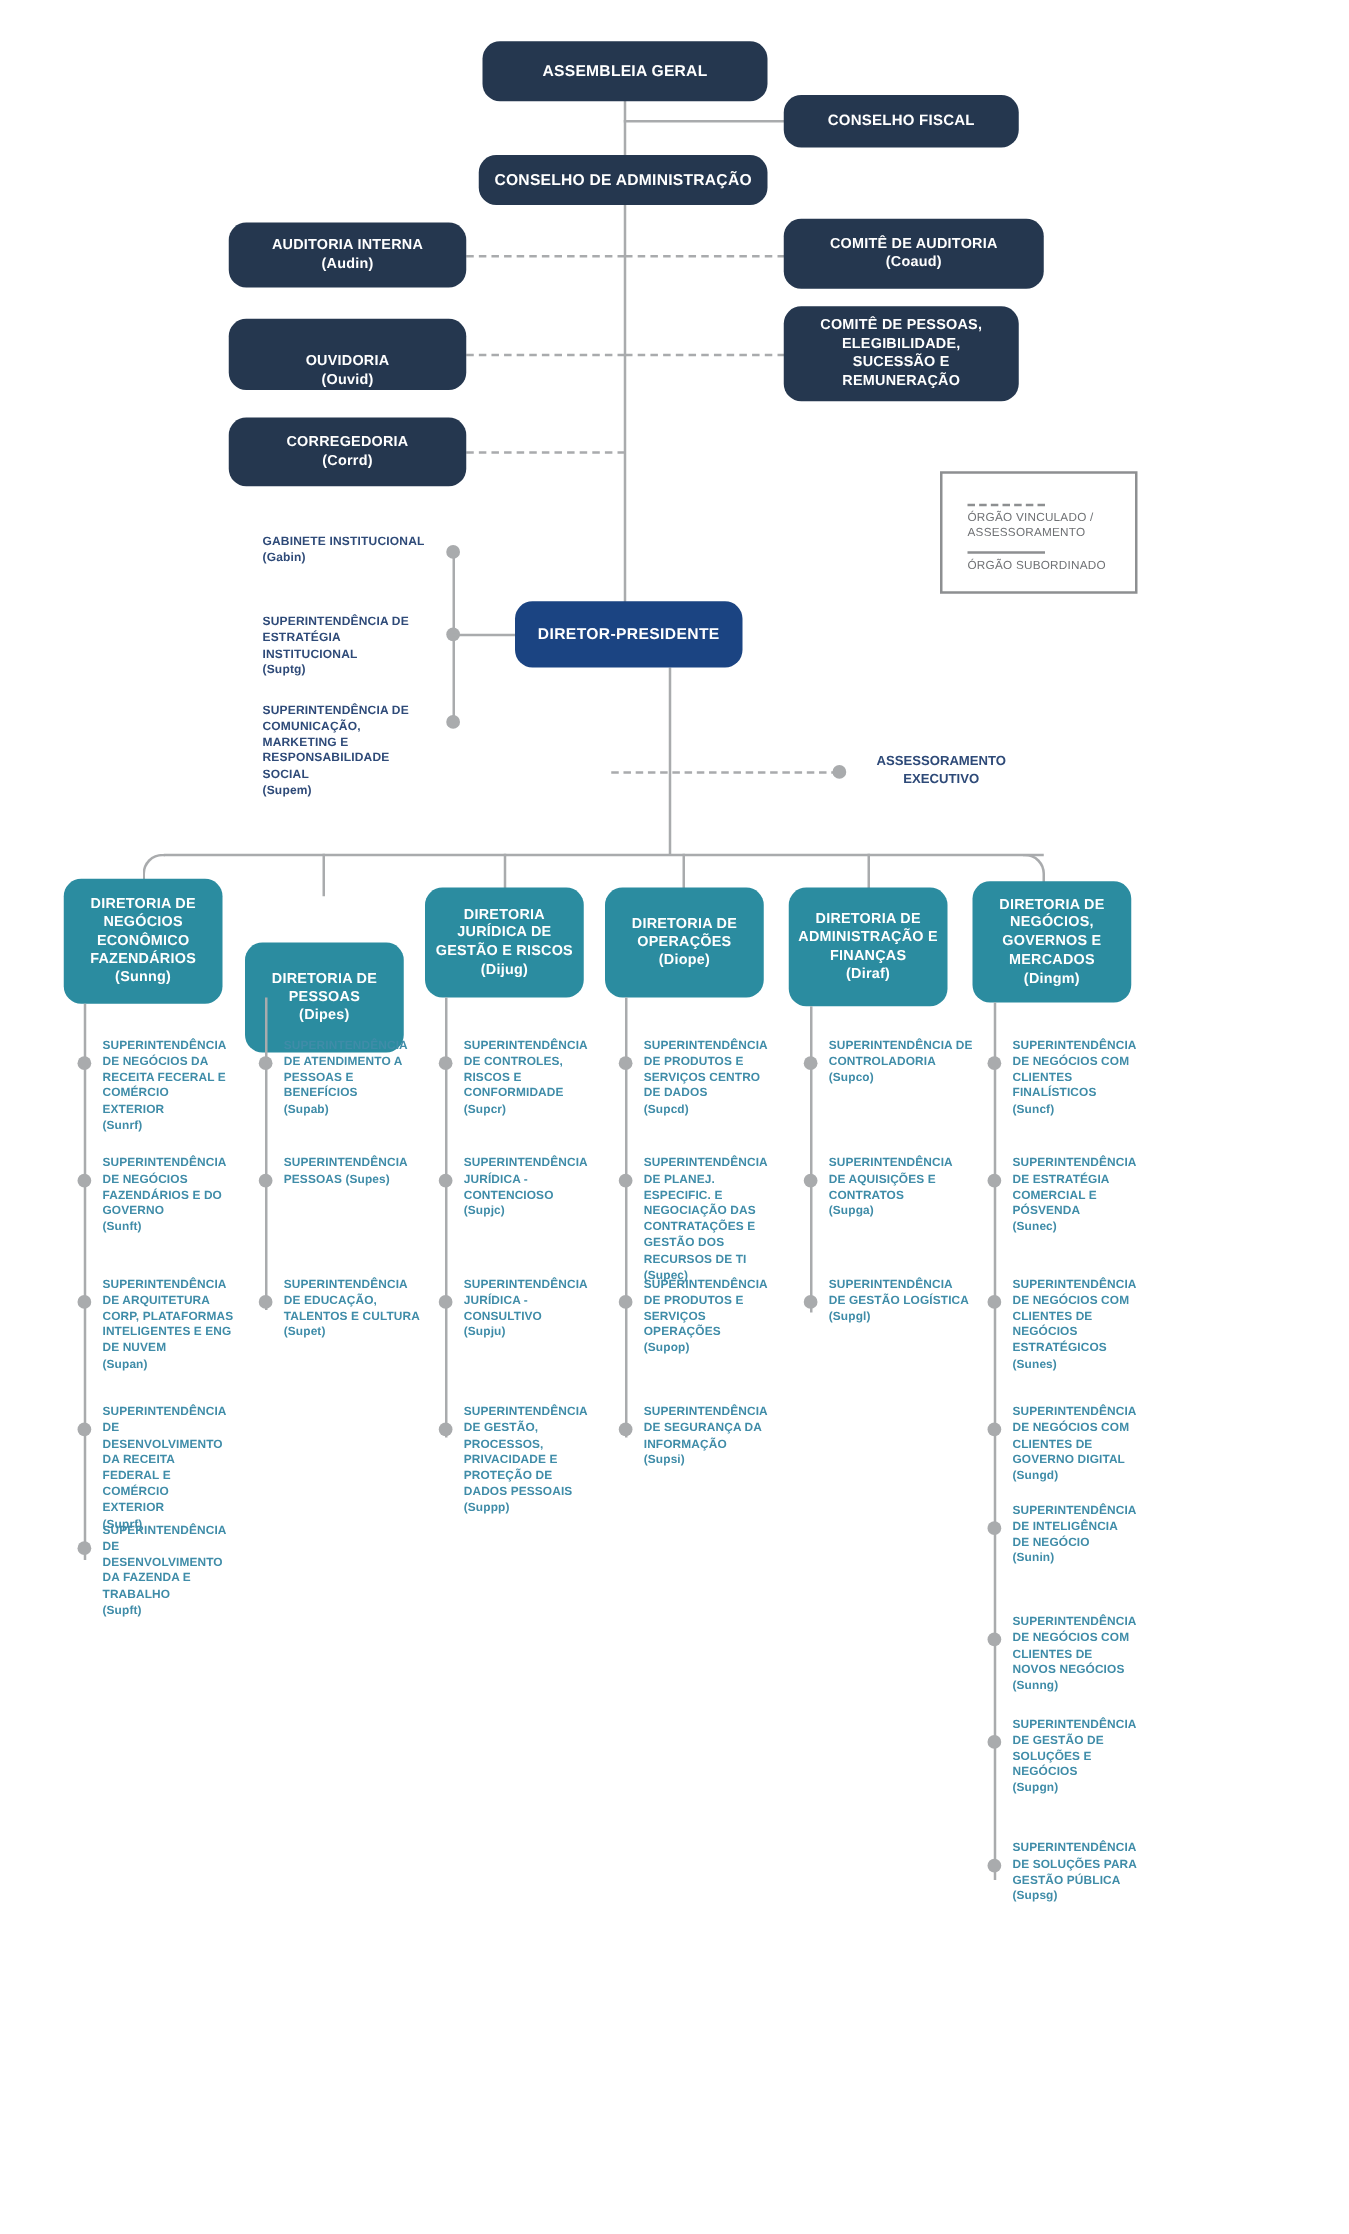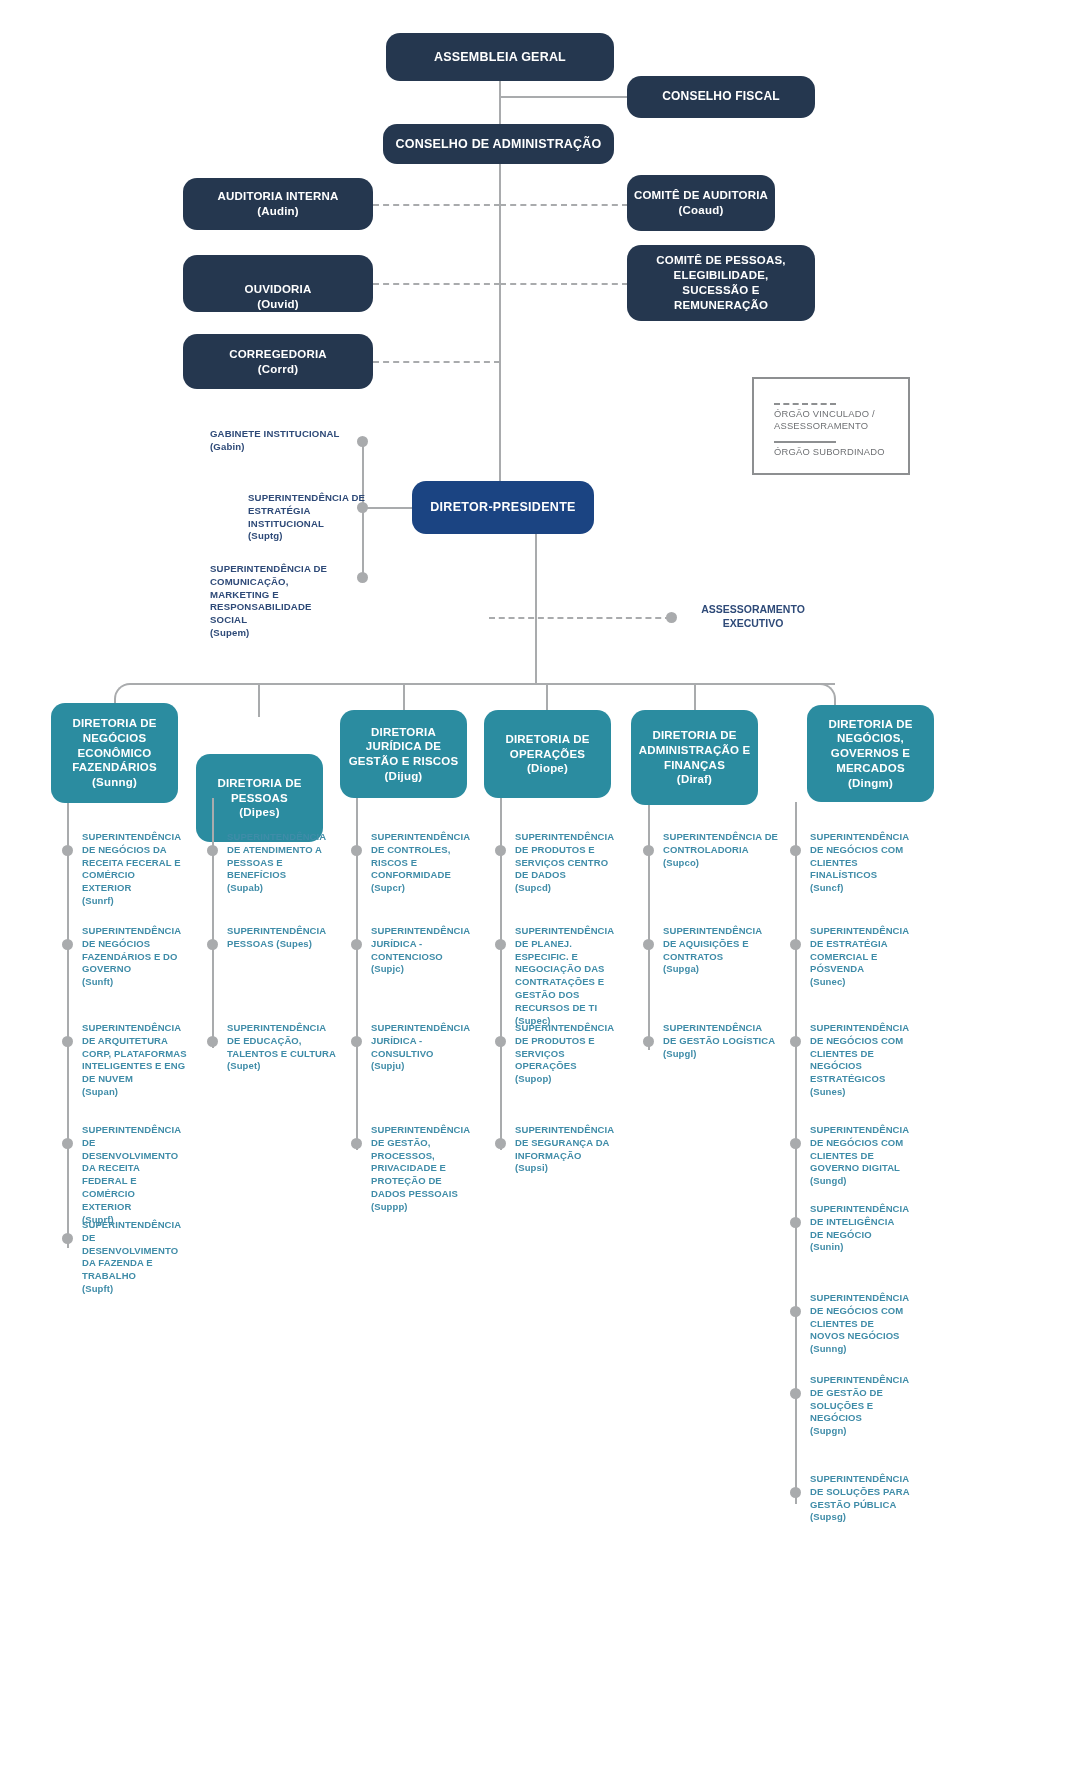--- a/index.html
+++ b/index.html
@@ -107,21 +107,21 @@
   </div>
   <div class="nbox" style="left:183px; top:255px; width:190px; height:57px; font-size:11.5px; flex-direction:column;justify-content:flex-end;">
     <span>OUVIDORIA</span>
     <span>(Ouvid)</span>
   </div>
   <div class="nbox" style="left:183px; top:334px; width:190px; height:55px; font-size:11.5px; flex-direction:column;">
     <span>CORREGEDORIA</span>
     <span>(Corrd)</span>
   </div>
 
-  <div class="nbox" style="left:627px; top:175px; width:148px; height:56px; font-size:11.5px; flex-direction:column;">
+  <div class="nbox" style="left:627px; top:175px; width:208px; height:56px; font-size:11.5px; flex-direction:column;">
     <span>COMITÊ DE AUDITORIA</span>
     <span>(Coaud)</span>
   </div>
   <div class="nbox" style="left:627px; top:245px; width:188px; height:76px; font-size:11.5px; padding:0 14px;">
     <span>COMITÊ DE PESSOAS, ELEGIBILIDADE, SUCESSÃO E REMUNERAÇÃO</span>
   </div>
 
   <div class="legend" style="left:752px; top:377px; width:158px; height:98px;">
     <div class="legend-inner">
       <div class="lg-dash"></div>
@@ -135,21 +135,21 @@
   <div class="dot" style="left:357px; top:436px;"></div>
   <div class="dot" style="left:357px; top:502px;"></div>
   <div class="dot" style="left:357px; top:572px;"></div>
 
   <div class="ln hln" style="left:362px; top:507px; width:50px;"></div>
 
   <div class="nlabel" style="left:210px; top:428px; width:140px;">
     <span>GABINETE INSTITUCIONAL</span><br>
     <span class="abbr">(Gabin)</span>
   </div>
-  <div class="nlabel" style="left:210px; top:492px; width:140px;margin-left:38px;">
+  <div class="nlabel" style="left:210px; top:492px; width:140px;">
     <span>SUPERINTENDÊNCIA DE ESTRATÉGIA INSTITUCIONAL</span><br>
     <span class="abbr">(Suptg)</span>
   </div>
   <div class="nlabel" style="left:210px; top:563px; width:140px;">
     <span>SUPERINTENDÊNCIA DE COMUNICAÇÃO, MARKETING E RESPONSABILIDADE SOCIAL</span><br>
     <span class="abbr">(Supem)</span>
   </div>
 
   <div class="bbox" style="left:412px; top:481px; width:182px; height:53px; font-size:12.5px;">
     <span>DIRETOR-PRESIDENTE</span>
@@ -188,21 +188,21 @@
     <span>(Dijug)</span>
   </div>
   <div class="tbox" style="left:484px; top:710px; width:127px; height:88px; flex-direction:column;">
     <span>DIRETORIA DE OPERAÇÕES</span>
     <span>(Diope)</span>
   </div>
   <div class="tbox" style="left:631px; top:710px; width:127px; height:95px; flex-direction:column;">
     <span>DIRETORIA DE ADMINISTRAÇÃO E FINANÇAS</span>
     <span>(Diraf)</span>
   </div>
-  <div class="tbox" style="left:778px; top:705px; width:127px; height:97px; flex-direction:column;margin-left:29px;">
+  <div class="tbox" style="left:778px; top:705px; width:127px; height:97px; flex-direction:column;">
     <span>DIRETORIA DE NEGÓCIOS, GOVERNOS E MERCADOS</span>
     <span>(Dingm)</span>
   </div>
 
   <div class="ln vln" style="left:67px; top:803px; height:445px;"></div>
   <div class="dot" style="left:62px; top:845px;"></div>
   <div class="dot" style="left:62px; top:939px;"></div>
   <div class="dot" style="left:62px; top:1036px;"></div>
   <div class="dot" style="left:62px; top:1138px;"></div>
   <div class="dot" style="left:62px; top:1233px;"></div>

